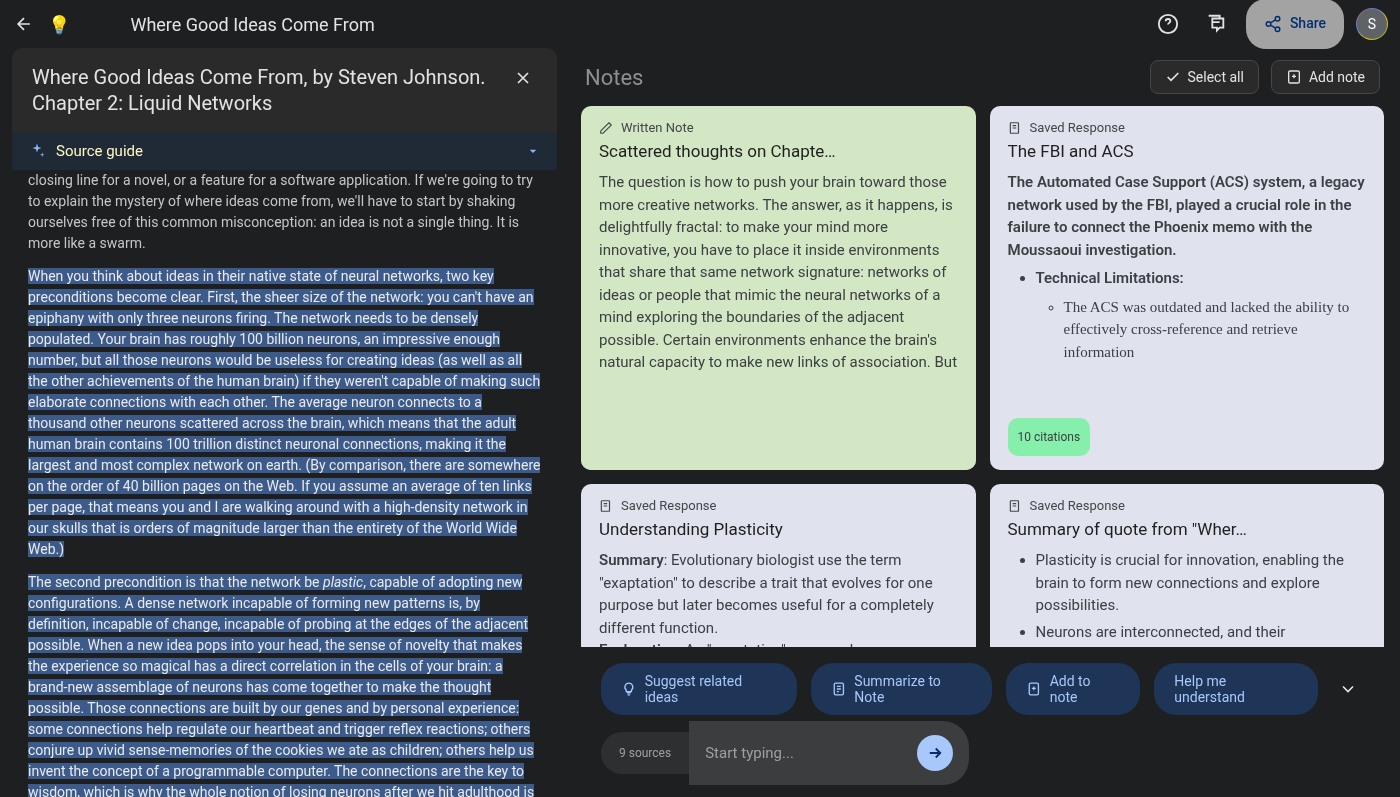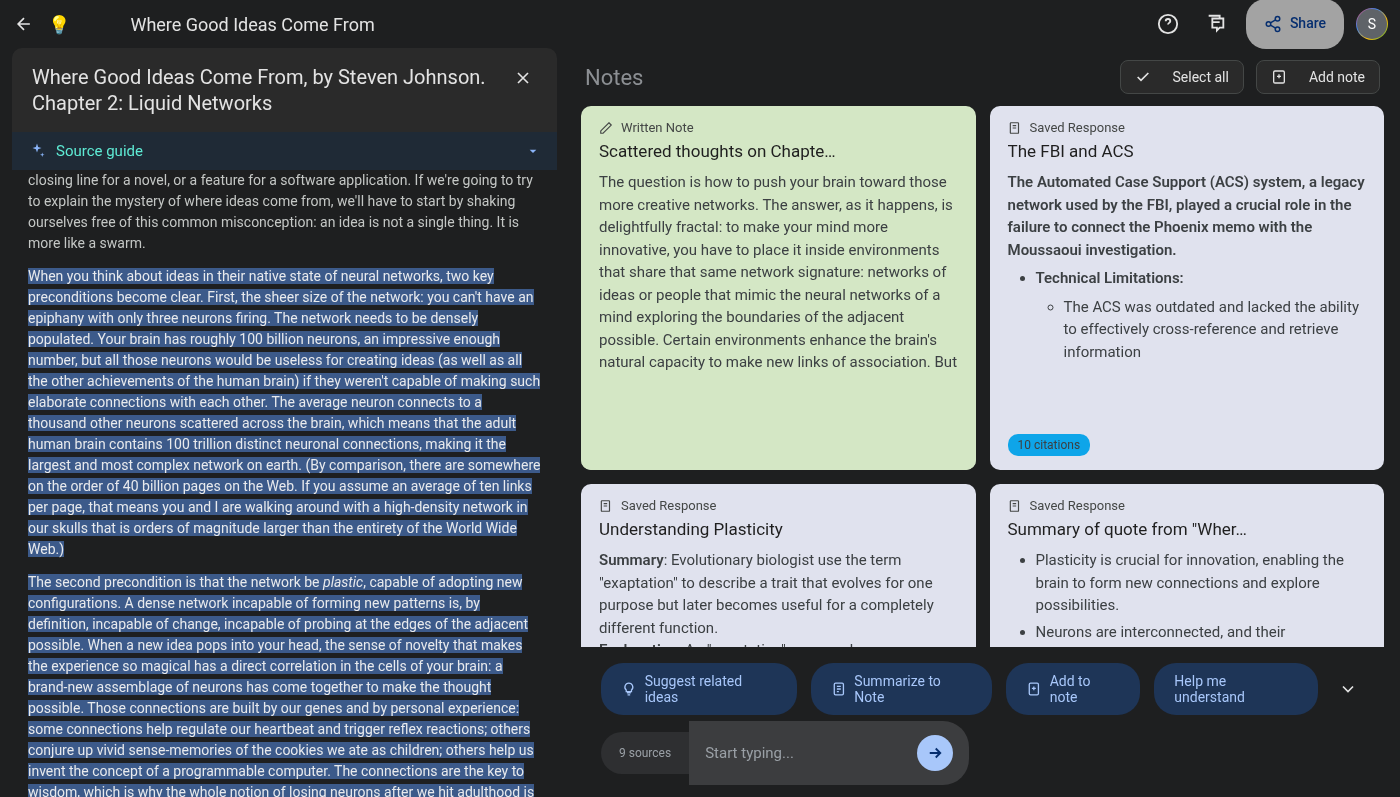--- a/index.html
+++ b/index.html
@@ -84,21 +84,21 @@
   color: #e3e3e3;
   line-height: 1.3;
 }
 .close-x { cursor: pointer; padding: 4px; }
 .source-guide-bar {
   background: #1f2a36;
   padding: 10px 16px;
   display: flex;
   align-items: center;
   gap: 10px;
-  color: #5eead4;
+  color: #fef9c3;
   font-size: 15px;
   cursor: pointer;
 }
 .source-guide-bar .chev { margin-left: auto; }
 .source-body {
   flex: 1;
   overflow-y: auto;
   padding: 0 16px 16px;
   font-size: 14px;
   line-height: 1.5;
@@ -128,21 +128,21 @@
 .notes-title { font-size: 22px; color: #8c8f93; flex: 1; }
 .pill-btn {
   background: #2a2a2a;
   border: 1px solid #444746;
   border-radius: 8px;
   padding: 8px 14px;
   color: #e3e3e3;
   font-size: 14px;
   display: flex;
   align-items: center;
-  gap: 22px;
+  gap: 7px;
   cursor: pointer;
 }
 .notes-grid {
   display: grid;
   grid-template-columns: 1fr 1fr;
   gap: 14px;
   padding: 0 4px;
   overflow-y: auto;
   flex: 1;
 }
@@ -173,31 +173,31 @@
   white-space: nowrap;
   overflow: hidden;
   text-overflow: ellipsis;
 }
 .note-body {
   font-size: 15px;
   line-height: 1.5;
   color: #3c4043;
 }
 .note-body ul { padding-left: 28px; margin-top: 6px; }
-.note-body ul ul { list-style-type: circle; }
+.note-body ul ul { list-style-type: circle; font-family: Liberation Serif, serif; }
 .note-body li { margin-bottom: 4px; }
 .note-body b { font-weight: 600; }
 .citations-badge {
   position: absolute;
   bottom: 14px;
   left: 18px;
-  background: #0ea5e9;
+  background: #86efac;
   color: #3c4043;
   font-size: 12px;
-  padding: 4px 10px;
+  padding: 12px 10px;
   border-radius: 10px;
 }
 .fade-mask {
   position: absolute;
   bottom: 0; left: 0; right: 0;
   height: 40px;
   background: linear-gradient(transparent, #e0e2ee);
   pointer-events: none;
 }
 .note-card.written .fade-mask { background: linear-gradient(transparent, #d4e7c5); }

